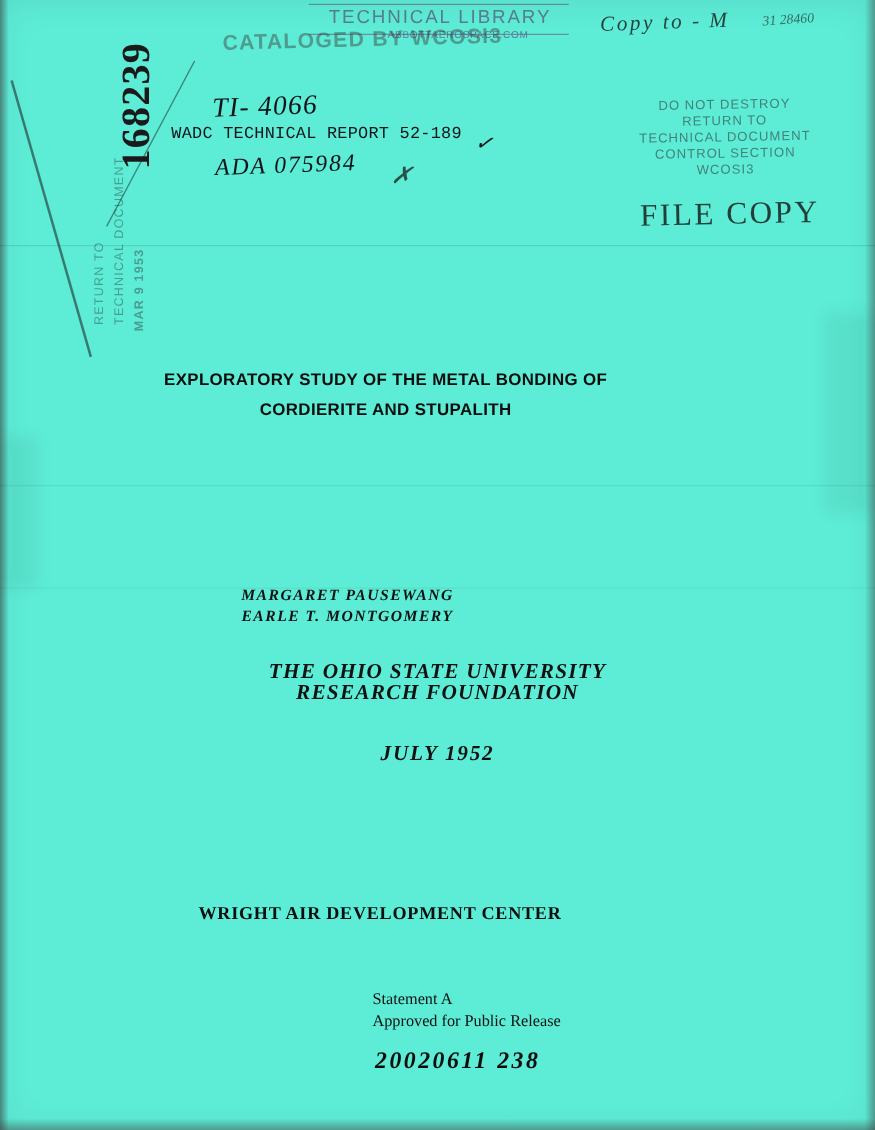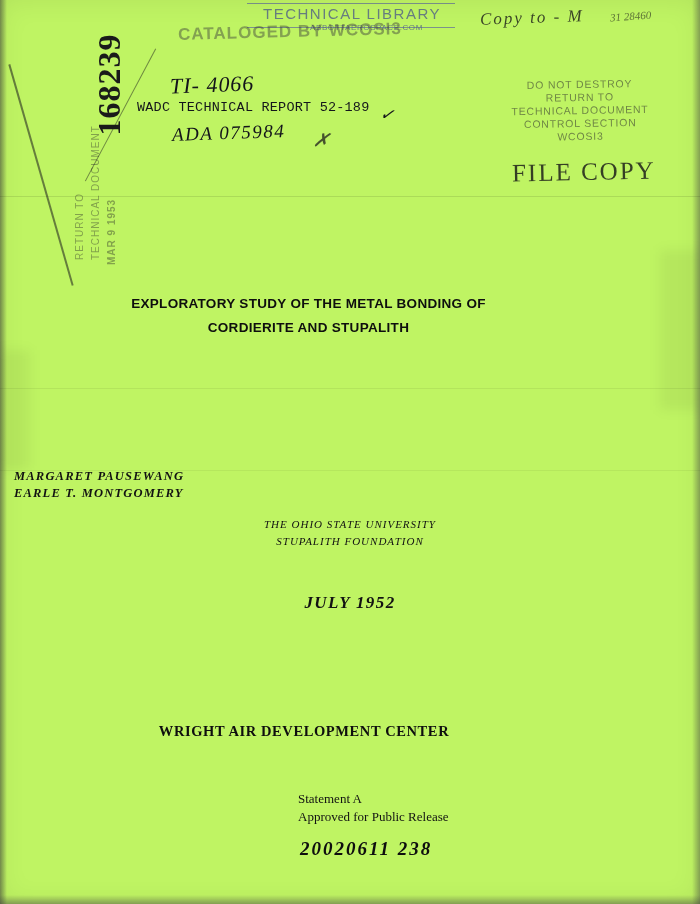--- a/index.html
+++ b/index.html
@@ -4,21 +4,21 @@
 <style>
   html, body {
     margin: 0;
     padding: 0;
     background: #777;
   }
   .page {
     position: relative;
     width: 700px;
     height: 904px;
-    background: #bef264;
+    background: #5eead4;
     overflow: hidden;
     font-family: "Liberation Serif", serif;
     color: #111;
     filter: contrast(1.02);
   }
 
   
   .scan-edge {
     position: absolute;
     inset: 0;
@@ -261,39 +261,39 @@
     letter-spacing: 0.3px;
     line-height: 24px;
     color: #101010;
   }
 
   .authors {
     position: absolute;
     left: 0;
     top: 468px;
     width: 556px;
+    text-align: center;
     font-family: "Liberation Serif", serif;
     font-style: italic;
     font-weight: 700;
     font-size: 12.5px;
     letter-spacing: 1.2px;
     line-height: 17px;
     color: #141414;
-    padding-left: 14px;
   }
   .org {
     position: absolute;
     left: 0;
-    top: 516px;
+    top: 528px;
     width: 700px;
     text-align: center;
     font-family: "Liberation Serif", serif;
     font-style: italic;
-    font-weight: 400;
-    font-size: 11px;
+    font-weight: 700;
+    font-size: 17px;
     letter-spacing: 1px;
     line-height: 17px;
     color: #141414;
   }
   .pubdate {
     position: absolute;
     left: 0;
     top: 593px;
     width: 700px;
     text-align: center;
@@ -405,21 +405,21 @@
     <div>CORDIERITE AND STUPALITH</div>
   </div>
 
   <div class="authors">
     <div>MARGARET PAUSEWANG</div>
     <div>EARLE T. MONTGOMERY</div>
   </div>
 
   <div class="org">
     <div>THE OHIO STATE UNIVERSITY</div>
-    <div>STUPALITH FOUNDATION</div>
+    <div>RESEARCH FOUNDATION</div>
   </div>
 
   <div class="pubdate">JULY 1952</div>
 
   <div class="center-org">WRIGHT AIR DEVELOPMENT CENTER</div>
 
   <div class="statement">
     <div>Statement A</div>
     <div>Approved for Public Release</div>
   </div>

